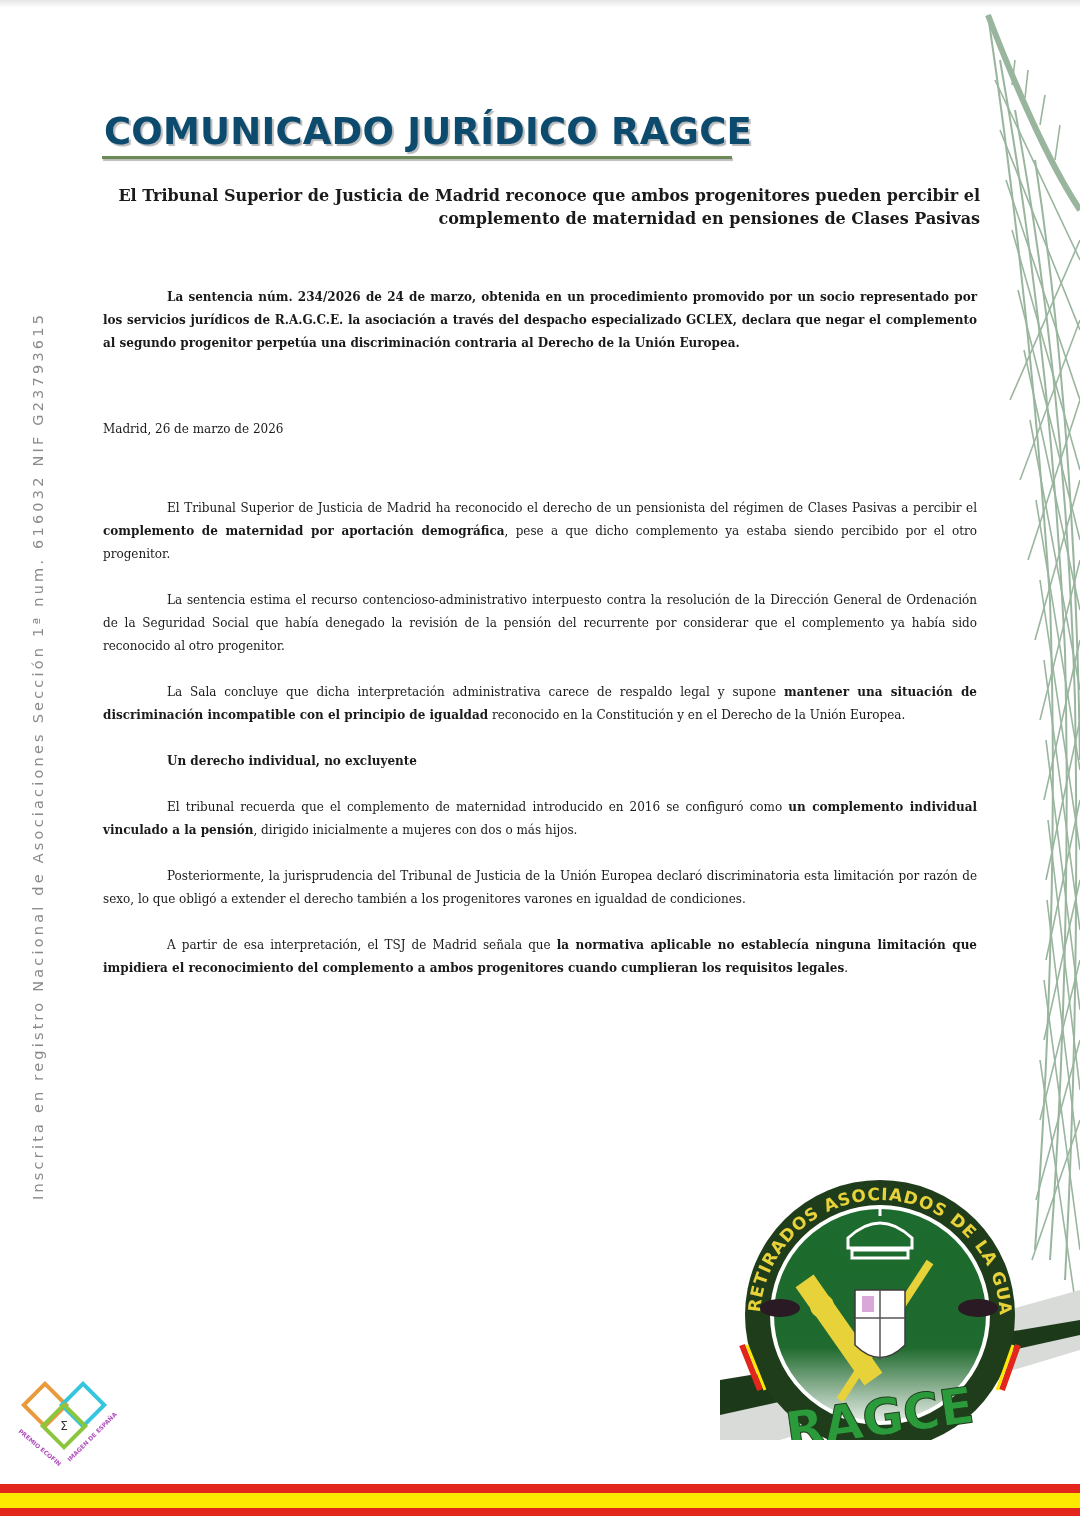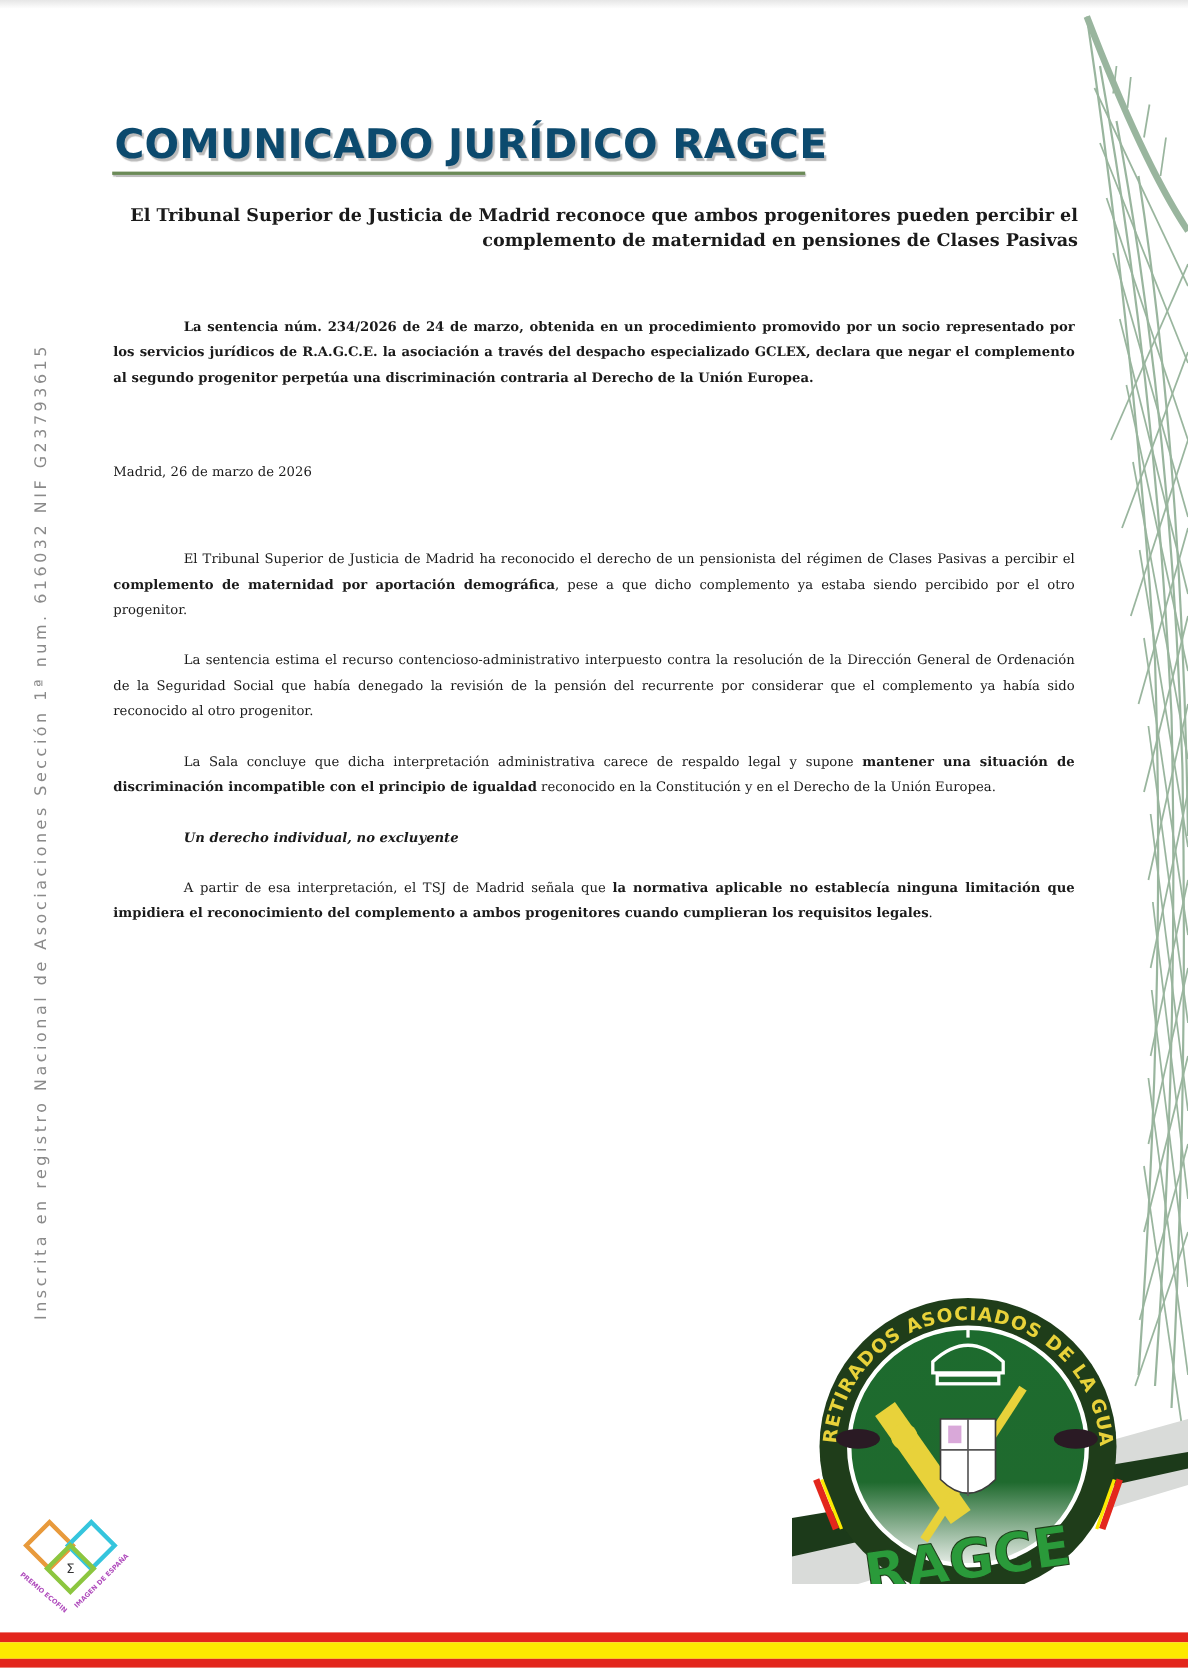--- a/index.html
+++ b/index.html
@@ -20,21 +20,21 @@
   .subtitle { position:absolute; left:100px; top:184px; width:880px; text-align:right;
               font-weight:bold; font-size:16px; line-height:23px; }
   .content { position:absolute; left:103px; width:874px; font-size:12px; line-height:23px;
              text-align:justify; }
   .content p { margin:0; }
   .indent { text-indent:64px; }
   .lead { top:286px; font-weight:bold; }
   .date { top:418px; }
   .body-paras { top:497px; }
   .body-paras p { margin-bottom:23px; }
-  .body-paras p.h { font-weight:bold; margin-bottom:23px;font-style:italic; }
+  .body-paras p.h { font-weight:bold; margin-bottom:23px; }
   .emblem { position:absolute; left:720px; top:1150px; width:360px; height:290px; }
   .ecofin { position:absolute; left:8px; top:1380px; width:112px; height:112px; }
   .flag { position:absolute; left:0; top:1484px; width:1080px; height:38px; }
   .flag .r1 { height:9px; background:#e3261c; }
   .flag .y { height:15px; background:#fde900; }
   .flag .r2 { height:8px; background:#e3261c; }
 </style>
 </head>
 <body>
 
@@ -96,20 +96,22 @@
 
 <div class="content date">
   <p>Madrid, 26 de marzo de 2026</p>
 </div>
 
 <div class="content body-paras">
   <p class="indent"><span>El Tribunal Superior de Justicia de Madrid ha reconocido el derecho de un pensionista del régimen de Clases Pasivas a percibir el </span><b>complemento de maternidad por aportación demográfica</b><span>, pese a que dicho complemento ya estaba siendo percibido por el otro progenitor.</span></p>
   <p class="indent">La sentencia estima el recurso contencioso-administrativo interpuesto contra la resolución de la Dirección General de Ordenación de la Seguridad Social que había denegado la revisión de la pensión del recurrente por considerar que el complemento ya había sido reconocido al otro progenitor.</p>
   <p class="indent"><span>La Sala concluye que dicha interpretación administrativa carece de respaldo legal y supone </span><b>mantener una situación de discriminación incompatible con el principio de igualdad</b><span> reconocido en la Constitución y en el Derecho de la Unión Europea.</span></p>
   <p class="indent h">Un derecho individual, no excluyente</p>
+  <p class="indent"><span>El tribunal recuerda que el complemento de maternidad introducido en 2016 se configuró como </span><b>un complemento individual vinculado a la pensión</b><span>, dirigido inicialmente a mujeres con dos o más hijos.</span></p>
+  <p class="indent">Posteriormente, la jurisprudencia del Tribunal de Justicia de la Unión Europea declaró discriminatoria esta limitación por razón de sexo, lo que obligó a extender el derecho también a los progenitores varones en igualdad de condiciones.</p>
   <p class="indent"><span>A partir de esa interpretación, el TSJ de Madrid señala que </span><b>la normativa aplicable no establecía ninguna limitación que impidiera el reconocimiento del complemento a ambos progenitores cuando cumplieran los requisitos legales</b><span>.</span></p>
 </div>
 
 <svg class="emblem" viewBox="0 0 360 290">
   <defs>
     <path id="ringpath" d="M40 170 A120 120 0 0 1 280 170"></path>
     <linearGradient id="fieldg" x1="0" y1="0" x2="0" y2="1">
       <stop offset="0" stop-color="#1d6b2e"></stop>
         <stop offset="0.65" stop-color="#1f6a2e"></stop>
         <stop offset="1" stop-color="#e9eee9"></stop>

